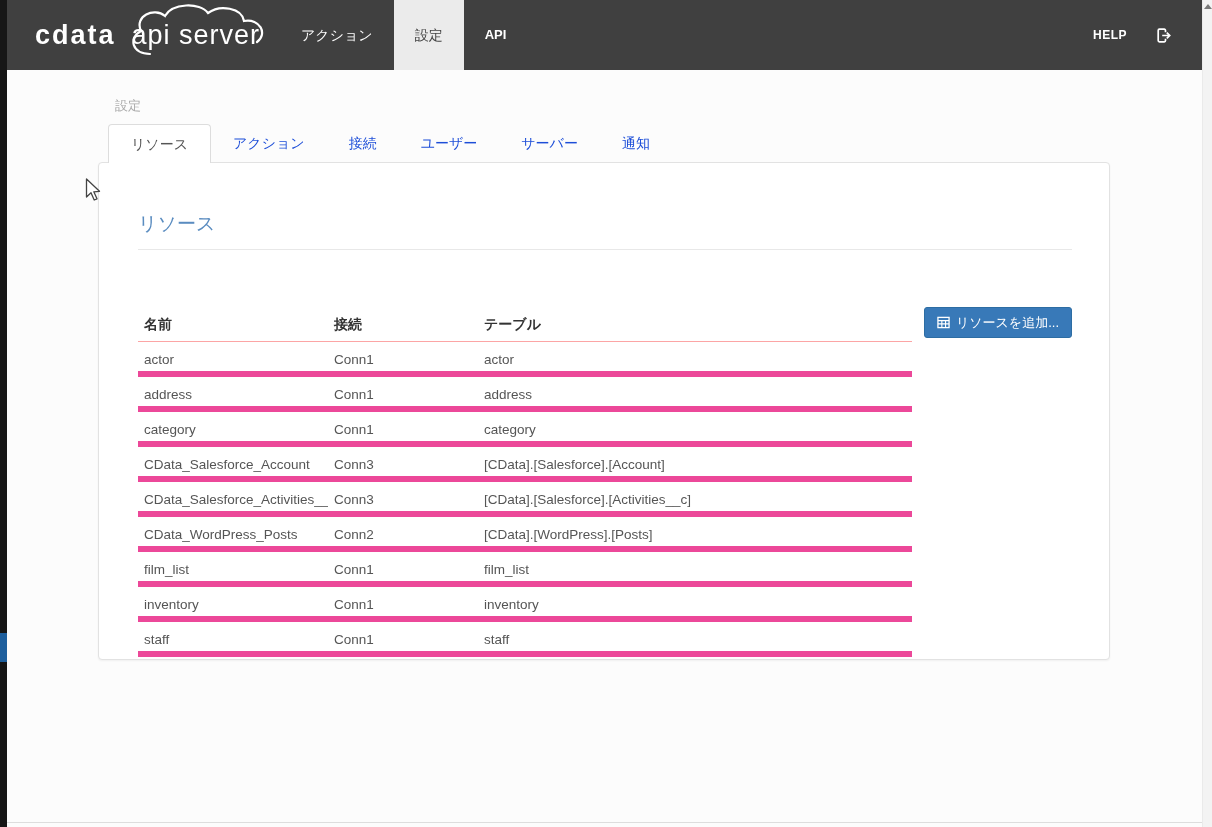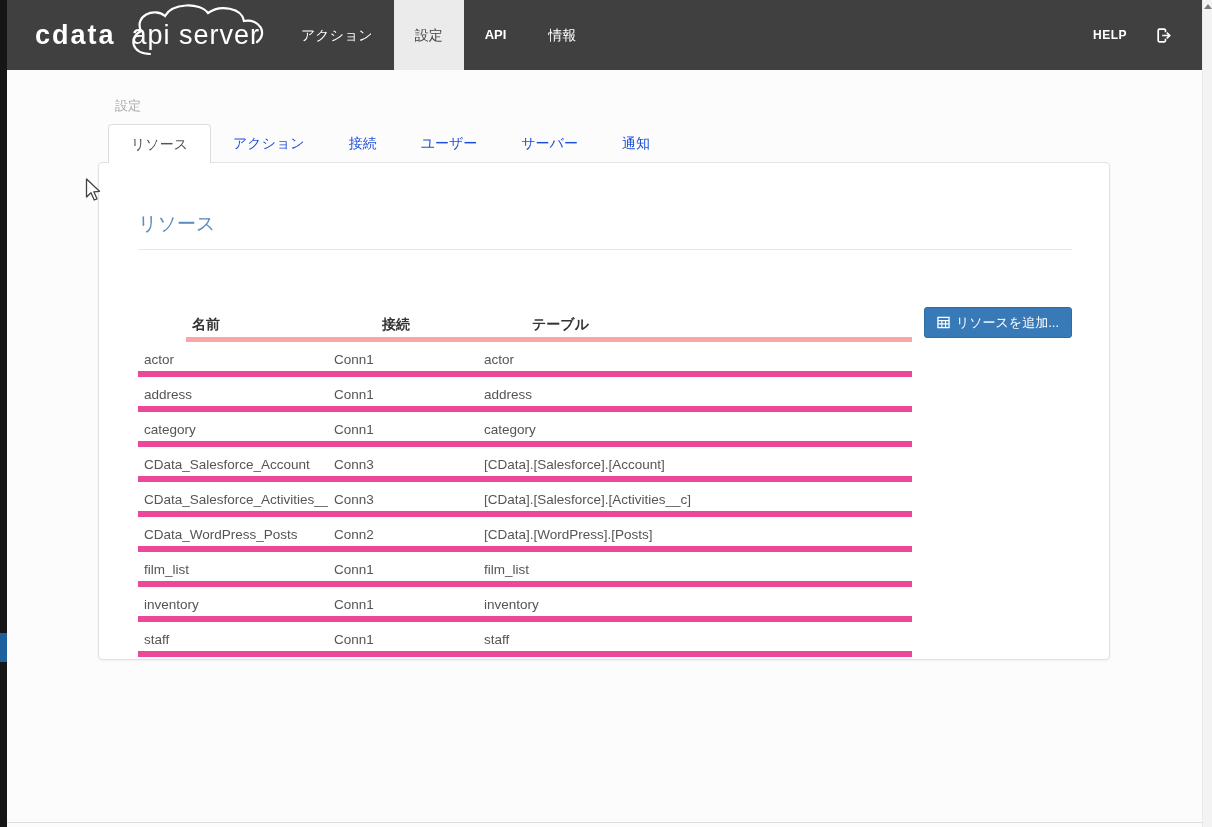--- a/index.html
+++ b/index.html
@@ -47,21 +47,21 @@
   .panel-title { margin-top:48px; font-size:19px; color:#5A8CC0; font-weight:normal; }
   .panel-rule { margin-top:12px; border:none; border-top:1px solid #e8e8e8; }
 
   .add-btn { position:absolute; top:96px; right:37px; height:31px; padding:0 12px;
     background:#3879B8; border:1px solid #2D6DA3; border-radius:3px; color:#fff; font-size:13px;
     display:flex; align-items:center; gap:6px; cursor:pointer; font-family:"Liberation Sans", sans-serif; }
 
   
   .rtable { position:absolute; left:39px; top:96px; width:774px; }
   .trow { display:flex; height:35px; line-height:35px; border-bottom:6px solid #ec4899; cursor:pointer; }
-  .trow.thead { border-bottom:5px solid #fca5a5; cursor:default;margin-left:48px; }
+  .trow.thead { border-bottom:1px solid #fca5a5; cursor:default; }
   .tcell { font-size:13.5px; color:#555; padding-left:6px; overflow:hidden; white-space:nowrap; }
   .thead .tcell { font-size:14px; font-weight:bold; color:#333; }
   .c0 { width:190px; } .c1 { width:150px; } .c2 { flex:1; }
 
   .cursor { position:absolute; left:85px; top:178px; z-index:100; pointer-events:none; }
 </style>
 </head>
 <body>
 
 <div class="left-strip">
@@ -75,21 +75,20 @@
       <svg class="cloud" width="176" height="56" viewBox="0 0 176 56">
         <path d="M30 50 C12 50 8 34 21 27 C14 12 34 3 45 12 C52 -1 80 -2 88 9 C100 0 122 4 124 17 C140 14 148 30 137 38" fill="none" stroke="#ffffff" stroke-width="2.2" stroke-linecap="round"></path>
       </svg>
       <span class="product">api server</span>
     </span>
   </div>
   <nav class="header-nav">
     <div class="nav-item">アクション</div>
     <div class="nav-item active">設定</div>
     <div class="nav-item small-caps">API</div>
-    <div class="nav-item">情報</div>
   </nav>
   <div class="header-right">
     <span class="help-link">HELP</span>
     <span class="logout">
       <svg width="17" height="17" viewBox="0 0 17 17">
         <path d="M10.5 5.2 V3.4 a1.2 1.2 0 0 0 -1.2 -1.2 H4.4 a1.2 1.2 0 0 0 -1.2 1.2 v10.2 a1.2 1.2 0 0 0 1.2 1.2 h4.9 a1.2 1.2 0 0 0 1.2 -1.2 v-1.8" fill="none" stroke="#ffffff" stroke-width="1.7"></path>
         <path d="M7.2 8.5 h7.2 M11.8 5.7 L14.7 8.5 l-2.9 2.8" fill="none" stroke="#ffffff" stroke-width="1.7"></path>
       </svg>
     </span>
   </div>

